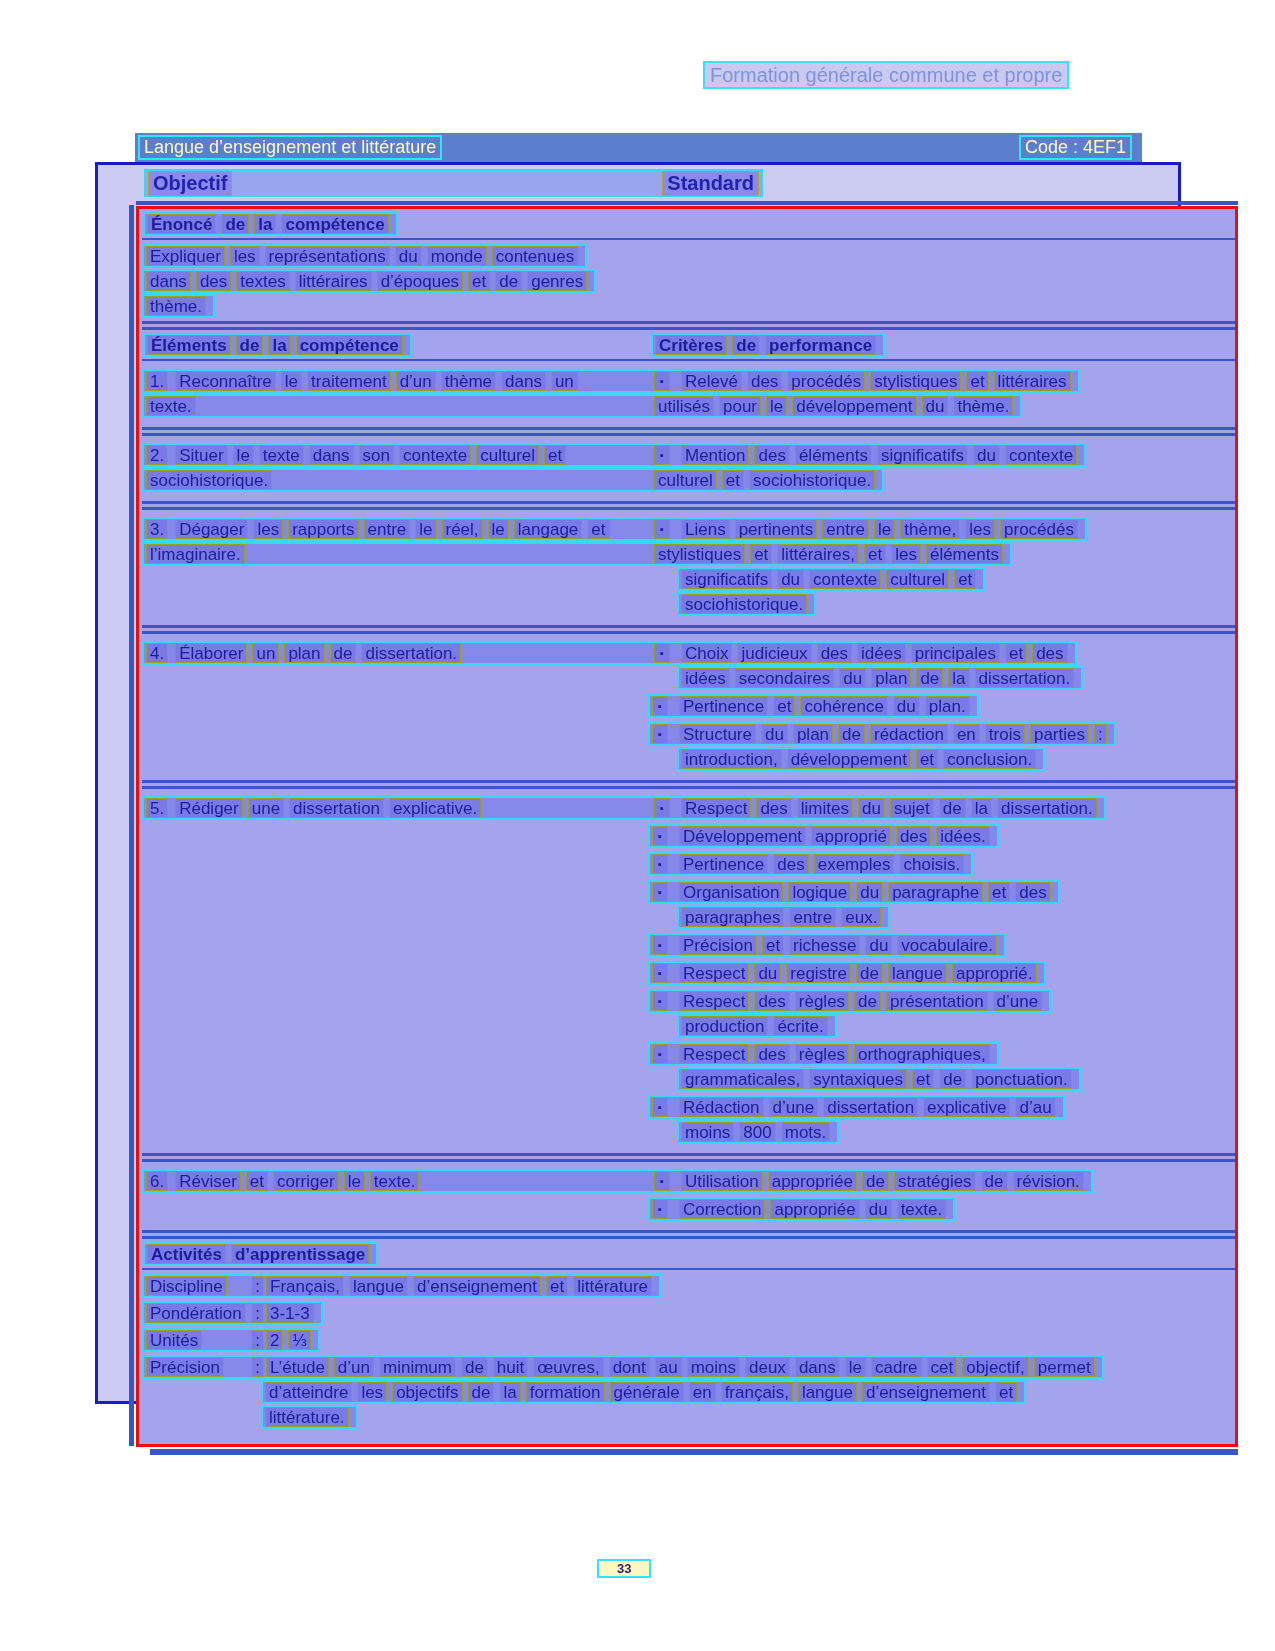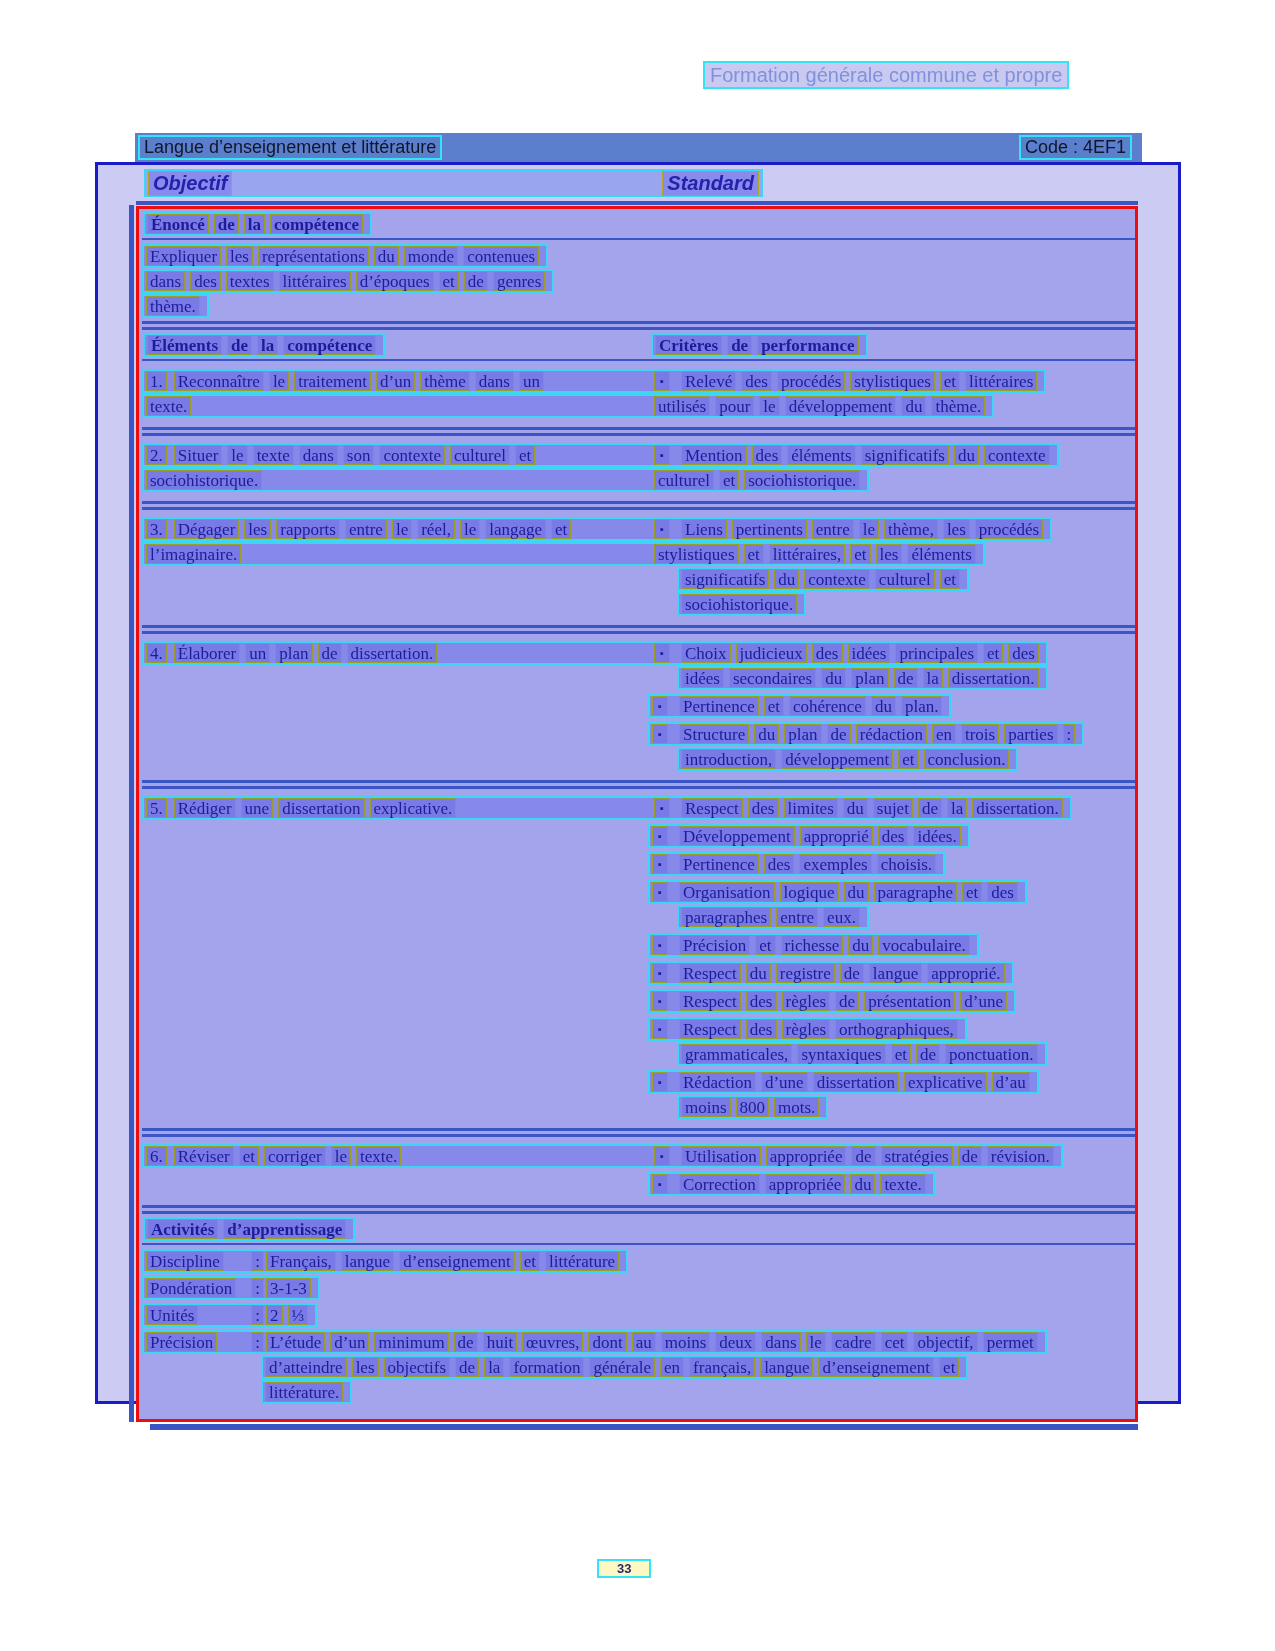--- a/index.html
+++ b/index.html
@@ -8,38 +8,38 @@
 
   
   .doc-title{position:absolute;left:703px;top:61px;border:2px solid #35e4f4;
              background:#c9c9f2;color:#7e93da;font-size:20px;line-height:24px;
              padding:0 5px;white-space:nowrap;}
 
   
   .top-bar{position:absolute;left:135px;top:133px;width:1007px;height:29px;
            background:#5b7ecd;display:flex;align-items:center;
            justify-content:space-between;padding:0 10px 0 3px;box-sizing:border-box;}
-  .bar-box{border:2px solid #35e4f4;color:#0f172a;font-size:18px;line-height:21px;
+  .bar-box{border:2px solid #35e4f4;color:#fef9c3;font-size:18px;line-height:21px;
            padding:0 4px;white-space:nowrap;}
 
   
   .panel{position:absolute;left:95px;top:162px;width:1086px;height:1242px;
          background:#cbcbf4;border:3px solid #1a1ac8;box-sizing:border-box;}
 
   
   .obj-line{position:absolute;left:46px;top:4px;width:619px;height:28px;
             display:flex;justify-content:space-between;align-items:center;
             border:2px solid #3cd6f5;background:#9aa5f0;padding:0 2px;
             box-sizing:border-box;}
-  .obj-word{font-size:20px;font-weight:bold;font-style:italic;color:#2222ac;
+  .obj-word{font-size:20px;font-weight:bold;color:#2222ac;
             background:#8a8aec;border:1px solid #b0a62a;padding:0 4px;
             line-height:23px;white-space:nowrap;}
 
   
-  .table-wrap{position:absolute;left:38px;top:36px;width:1002px;font-family:Liberation Serif, serif;}
+  .table-wrap{position:absolute;left:38px;top:36px;width:1102px;}
   .blue-left{position:absolute;left:-7px;top:4px;width:5px;height:99%;background:#3a55c4;}
   .blue-cap{height:4px;background:#3a55c4;margin-bottom:1px;}
   .red-box{border:3px solid #ee0d0d;background:#a4a4ec;padding:3px 0 12px 3px;}
   .blue-shadow{height:6px;background:#3a55c4;margin:2px 0 0 14px;}
 
   
   .linebox{display:flex;align-items:center;border:2px solid #3cd6f5;
            background:#8789ea;padding:0 2px;height:24px;box-sizing:border-box;
            width:max-content;}
   .tline{display:flex;margin-bottom:1px;}
@@ -432,20 +432,26 @@
                 <div class="linebox ronly-b">
                   <span class="word bullet">▪</span>
                   <span class="word">Respect</span>
                   <span class="word">des</span>
                   <span class="word">règles</span>
                   <span class="word">de</span>
                   <span class="word">présentation</span>
                   <span class="word">d’une</span>
                 </div>
               </div>
+              <div class="tline">
+                <div class="linebox ronly-t">
+                  <span class="word">production</span>
+                  <span class="word">écrite.</span>
+                </div>
+              </div>
               <div class="tline ggap">
                 <div class="linebox ronly-b">
                   <span class="word bullet">▪</span>
                   <span class="word">Respect</span>
                   <span class="word">des</span>
                   <span class="word">règles</span>
                   <span class="word">orthographiques,</span>
                 </div>
               </div>
               <div class="tline">

